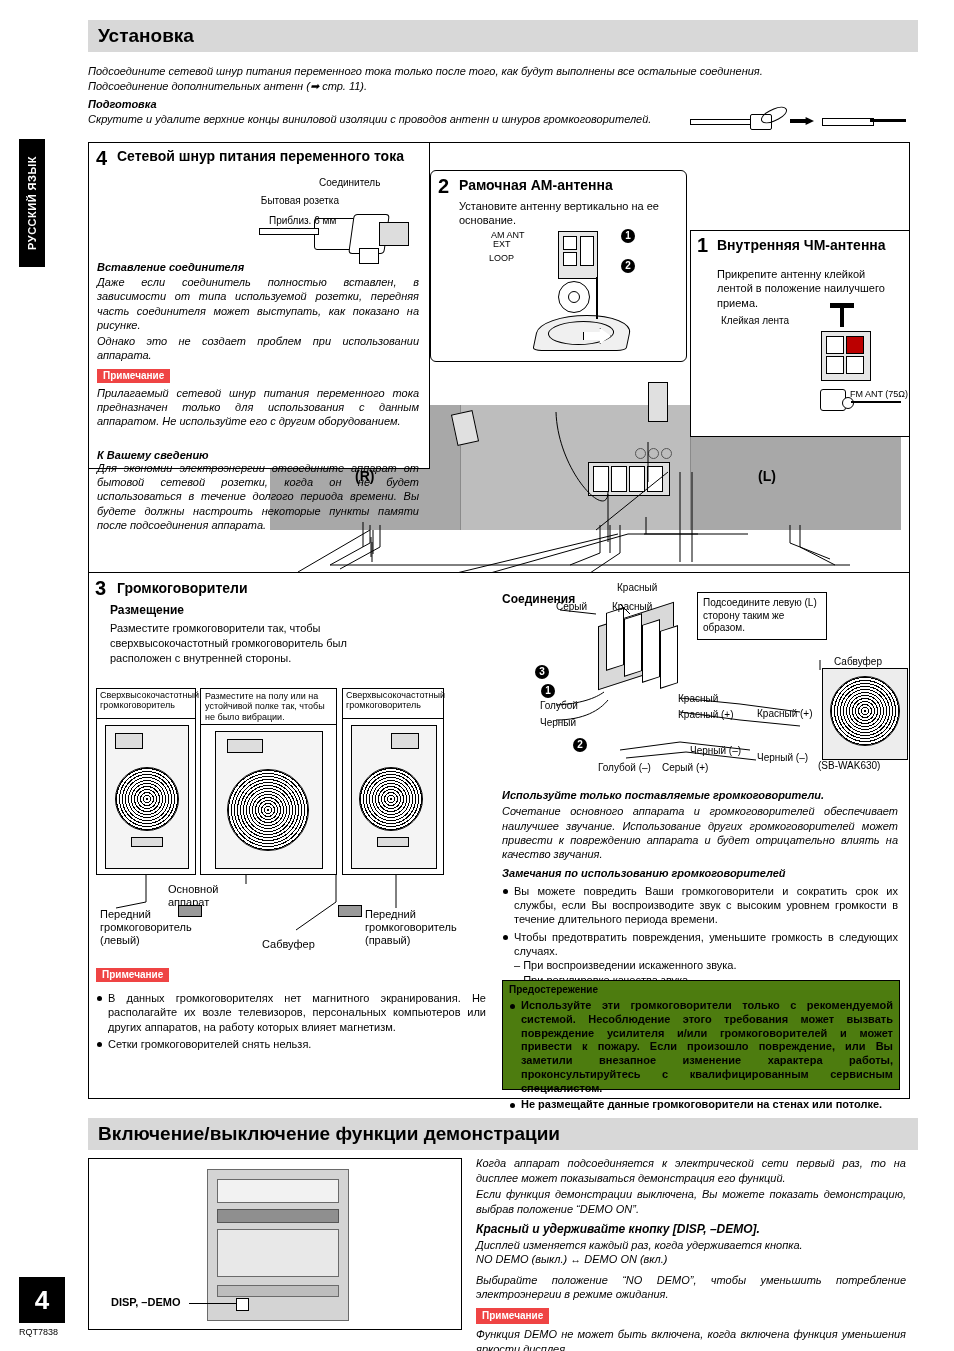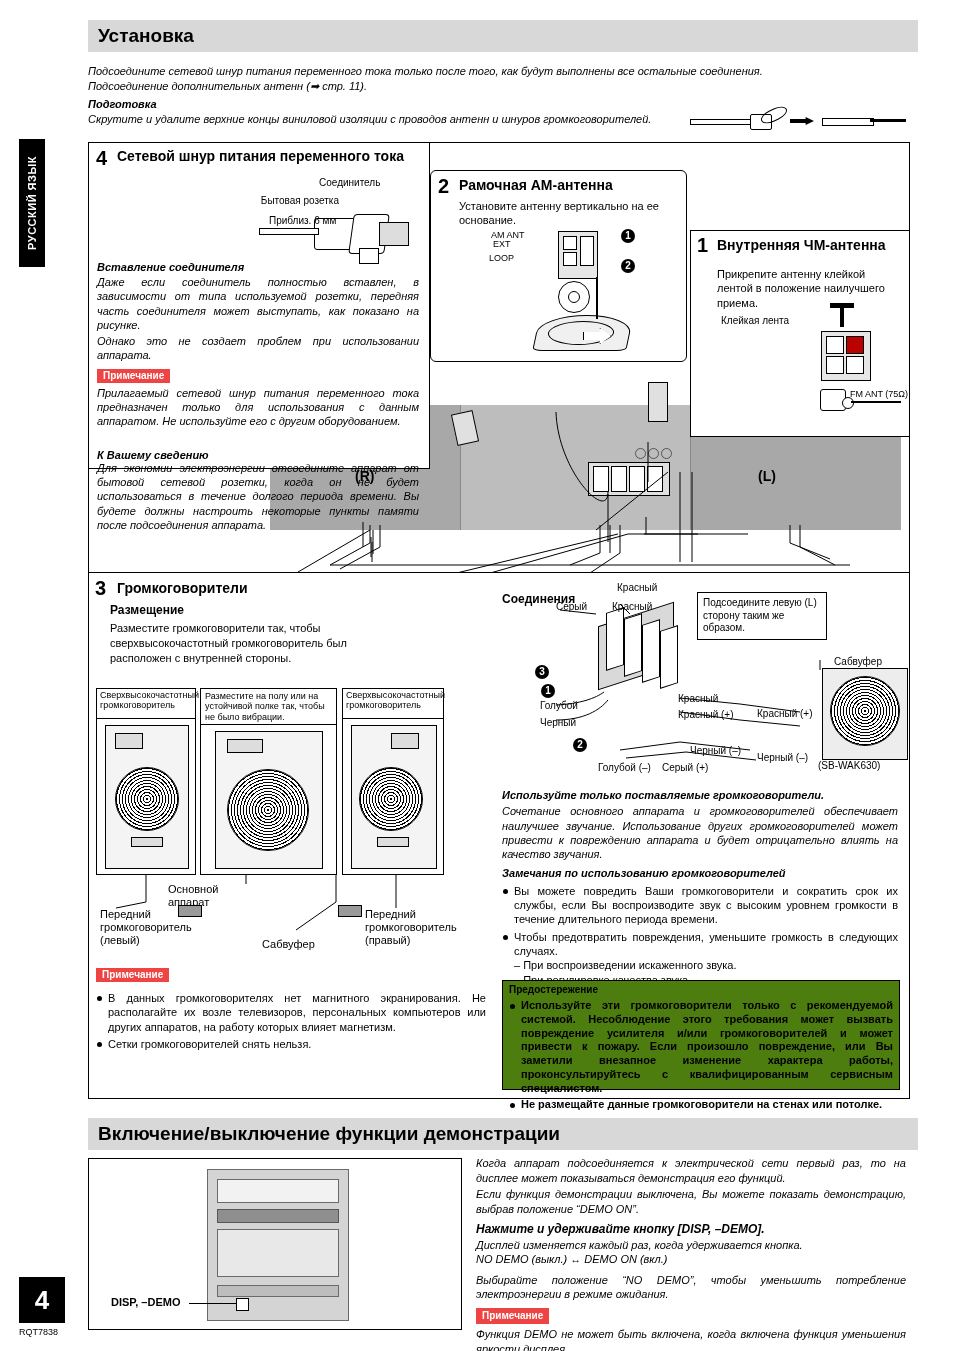--- a/index.html
+++ b/index.html
@@ -371,21 +371,21 @@
     <div style="position:absolute;left:128px;top:70px;width:120px;height:46px;background:#e8e8e8;border:1px solid #6a6a6a;"></div>
     <div style="position:absolute;left:128px;top:126px;width:120px;height:10px;background:#bdbdbd;border:1px solid #6a6a6a;"></div>
     <div style="position:absolute;left:147px;top:139px;width:11px;height:11px;background:#fff;border:1px solid #000;"></div>
     <div style="position:absolute;left:100px;top:144px;width:48px;height:1px;background:#000;"></div>
     <div style="position:absolute;left:22px;top:137px;font-weight:bold;font-size:11px;">DISP, –DEMO</div>
   </div>
 
   <div style="position:absolute;left:476px;top:1156px;width:430px;line-height:1.32;">
     <p class="just">Когда аппарат подсоединяется к электрической сети первый раз, то на дисплее может показываться демонстрация его функций.</p>
     <p class="just" style="margin-top:2px;">Если функция демонстрации выключена, Вы можете показать демонстрацию, выбрав положение “DEMO ON”.</p>
-    <p style="font-weight:bold;font-size:12px;margin-top:6px;">Нажмите и удерживайте кнопку [DISP, –DEMO].</p>
+    <p style="font-weight:bold;font-size:12px;margin-top:6px;">Красный и удерживайте кнопку [DISP, –DEMO].</p>
     <p>Дисплей изменяется каждый раз, когда удерживается кнопка.</p>
     <p>NO DEMO (выкл.) ↔ DEMO ON (вкл.)</p>
     <p class="just" style="margin-top:6px;">Выбирайте положение “NO DEMO”, чтобы уменьшить потребление электроэнергии в режиме ожидания.</p>
     <div style="margin-top:6px;">
       <span class="note-tag">Примечание</span>
     </div>
     <p class="just">Функция DEMO не может быть включена, когда включена функция уменьшения яркости дисплея.</p>
   </div>
 
 </div>

